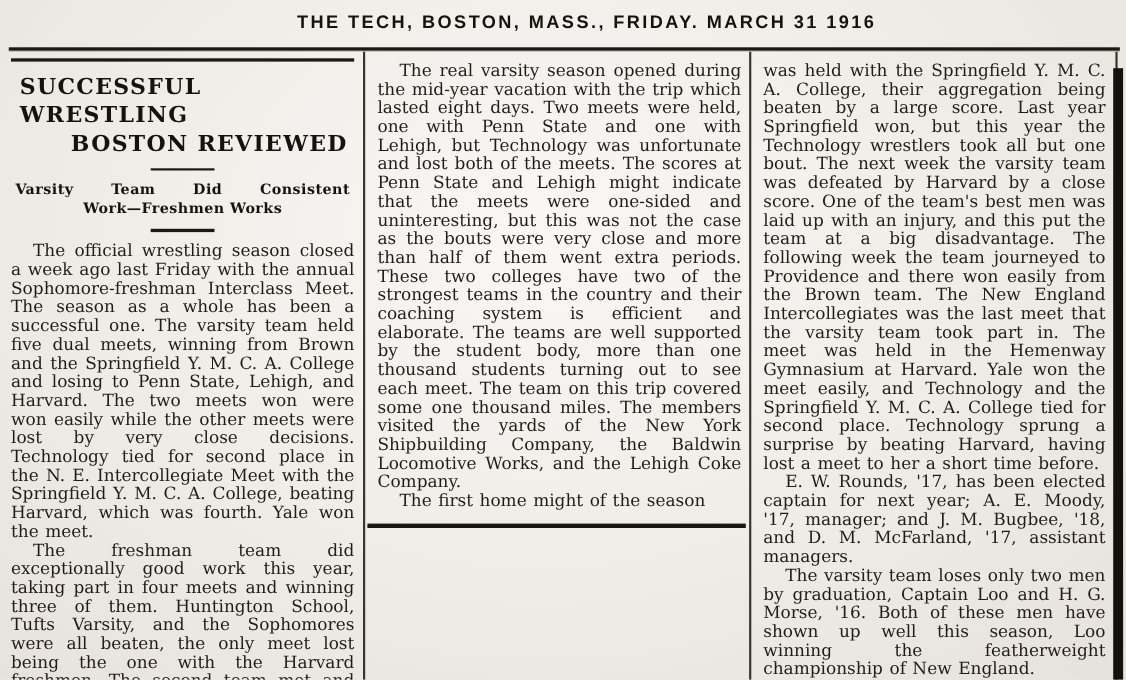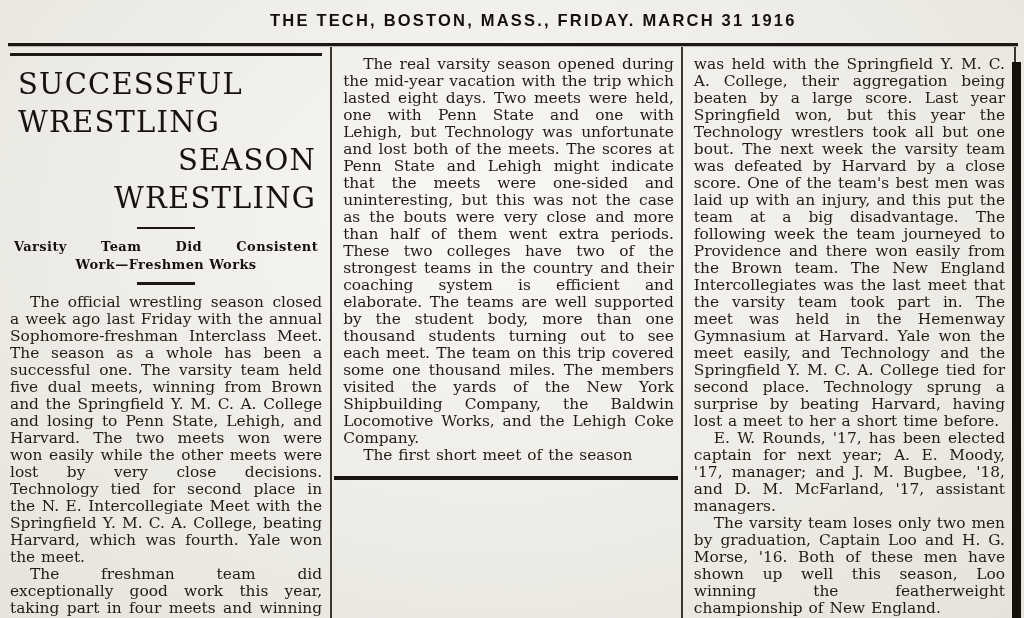--- a/index.html
+++ b/index.html
@@ -33,22 +33,22 @@
     display:flex;
   }
   .col{box-sizing:border-box;}
   .col1{width:331px;border-right:2px solid #3a352d;padding:2px 8px 0 2px;}
   .col2{width:358px;border-right:2px solid #3a352d;padding:9px 7px 0 11px;position:relative;}
   .col3{width:340px;border-right:2px solid #3a352d;padding:9px 9px 0 11px;}
   .double-rule{
     height:2.5px;background:#1c1813;margin:4px 0 9px 0;
   }
   .headline{
-    font-weight:normal;color:#16130f;
-    font-size:29px;line-height:1.32;letter-spacing:1.2px;
+    font-weight:bold;color:#16130f;
+    font-size:20px;line-height:1.32;letter-spacing:1.2px;
   }
   .hl1{text-align:left;padding-left:8px;}
   .hl2{text-align:right;padding-right:6px;}
   .small-rule{width:58px;height:2.5px;background:#1c1813;margin:9px auto 9px auto;}
   .subhead{
     font-weight:bold;color:#16130f;
     font-size:13px;line-height:1.35;letter-spacing:0.4px;
   }
   .sub-justify{text-align:justify;text-align-last:justify;padding:0 4px;}
   .sub-center{text-align:center;}
@@ -84,38 +84,38 @@
   </div>
 
   <div class="top-rule"></div>
 
   <div class="cols">
 
     <div class="col col1">
       <div class="double-rule"></div>
       <div class="headline">
         <div class="hl1">SUCCESSFUL WRESTLING</div>
-        <div class="hl2">SEASON WRESTLING</div>
+        <div class="hl2">BOSTON REVIEWED</div>
       </div>
       <div class="small-rule"></div>
       <div class="subhead">
         <div class="sub-justify">Varsity Team Did Consistent</div>
         <div class="sub-center">Work—Freshmen Works</div>
       </div>
       <div class="small-rule"></div>
       <div class="bodytext">
         <p>The official wrestling season closed a week ago last Friday with the annual Sophomore-freshman Interclass Meet. The season as a whole has been a successful one. The varsity team held five dual meets, winning from Brown and the Springfield Y. M. C. A. College and losing to Penn State, Lehigh, and Harvard. The two meets won were won easily while the other meets were lost by very close decisions. Technology tied for second place in the N. E. Intercollegiate Meet with the Springfield Y. M. C. A. College, beating Harvard, which was fourth. Yale won the meet.</p>
         <p>The freshman team did exceptionally good work this year, taking part in four meets and winning three of them. Huntington School, Tufts Varsity, and the Sophomores were all beaten, the only meet lost being the one with the Harvard freshmen. The second team met and defeated Andover Academy during the season.</p>
       </div>
     </div>
 
     <div class="col col2">
       <div class="bodytext">
         <p>The real varsity season opened during the mid-year vacation with the trip which lasted eight days. Two meets were held, one with Penn State and one with Lehigh, but Technology was unfortunate and lost both of the meets. The scores at Penn State and Lehigh might indicate that the meets were one-sided and uninteresting, but this was not the case as the bouts were very close and more than half of them went extra periods. These two colleges have two of the strongest teams in the country and their coaching system is efficient and elaborate. The teams are well supported by the student body, more than one thousand students turning out to see each meet. The team on this trip covered some one thousand miles. The members visited the yards of the New York Shipbuilding Company, the Baldwin Locomotive Works, and the Lehigh Coke Company.</p>
-        <p>The first short meet of the season</p>
+        <p>The first home might of the season</p>
       </div>
       <div class="thick-rule"></div>
     </div>
 
     <div class="col col3">
       <div class="bodytext">
         <p class="noindent">was held with the Springfield Y. M. C. A. College, their aggregation being beaten by a large score. Last year Springfield won, but this year the Technology wrestlers took all but one bout. The next week the varsity team was defeated by Harvard by a close score. One of the team's best men was laid up with an injury, and this put the team at a big disadvantage. The following week the team journeyed to Providence and there won easily from the Brown team. The New England Intercollegiates was the last meet that the varsity team took part in. The meet was held in the Hemenway Gymnasium at Harvard. Yale won the meet easily, and Technology and the Springfield Y. M. C. A. College tied for second place. Technology sprung a surprise by beating Harvard, having lost a meet to her a short time before.</p>
         <p>E. W. Rounds, '17, has been elected captain for next year; A. E. Moody, '17, manager; and J. M. Bugbee, '18, and D. M. McFarland, '17, assistant managers.</p>
         <p>The varsity team loses only two men by graduation, Captain Loo and H. G. Morse, '16. Both of these men have shown up well this season, Loo winning the featherweight championship of New England.</p>
       </div>

